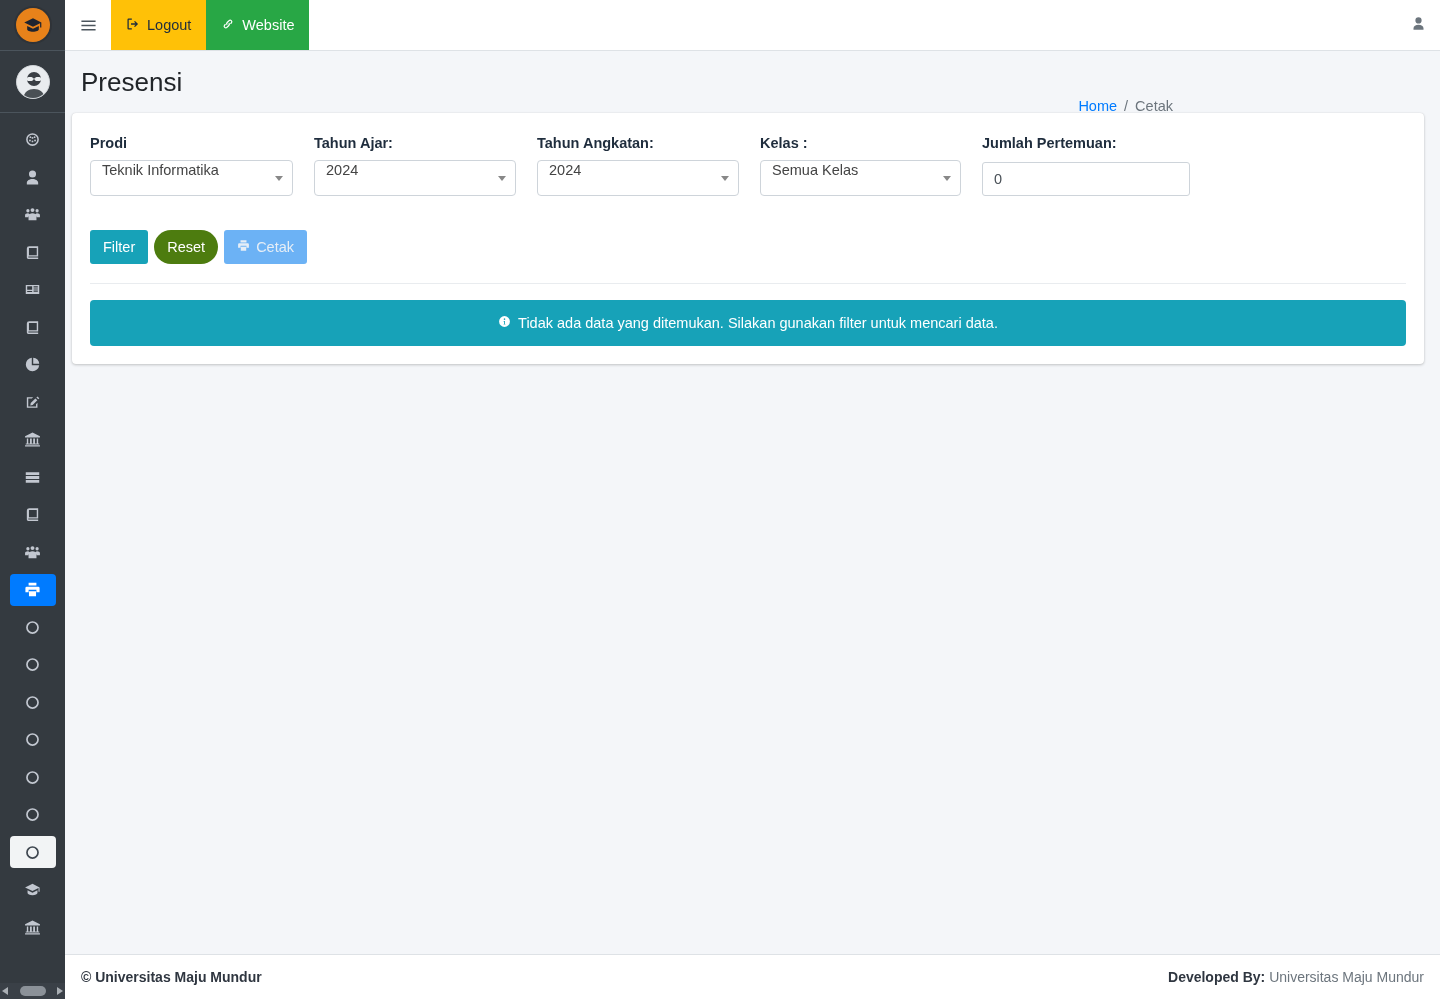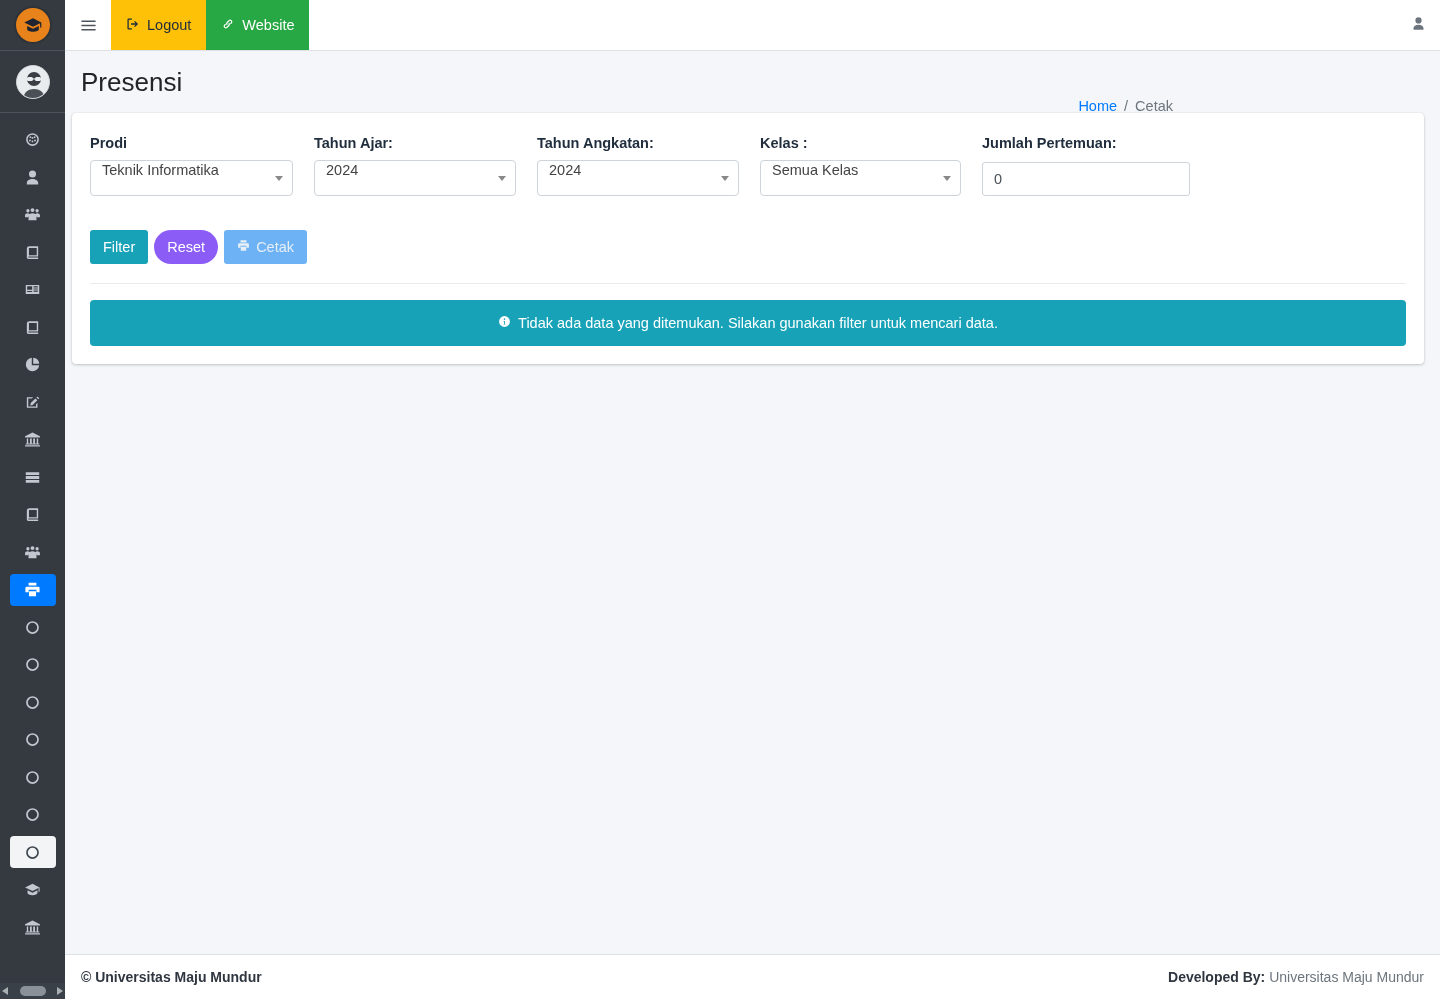--- a/index.html
+++ b/index.html
@@ -271,21 +271,21 @@
     height: 34px;
     display: inline-flex;
     align-items: center;
     gap: 6px;
     cursor: pointer;
     font-family: "Liberation Sans", sans-serif;
     color: #fff;
     margin-top: 13px;
   }
   .btn-filter { background: #17a2b8; }
-  .btn-reset { background: #8b5cf6; border-radius: 17px; }
+  .btn-reset { background: #4d7c0f; border-radius: 17px; }
   .btn-cetak { background: #6cb2f5; color: #e6eef6; cursor: default; }
   .btn-cetak svg { width: 13px; height: 13px; fill: #e6eef6; }
 
   hr.divider {
     border: none;
     border-top: 1px solid #e9ecef;
     margin: 19px 0 0 0;
   }
 
   .alert {

